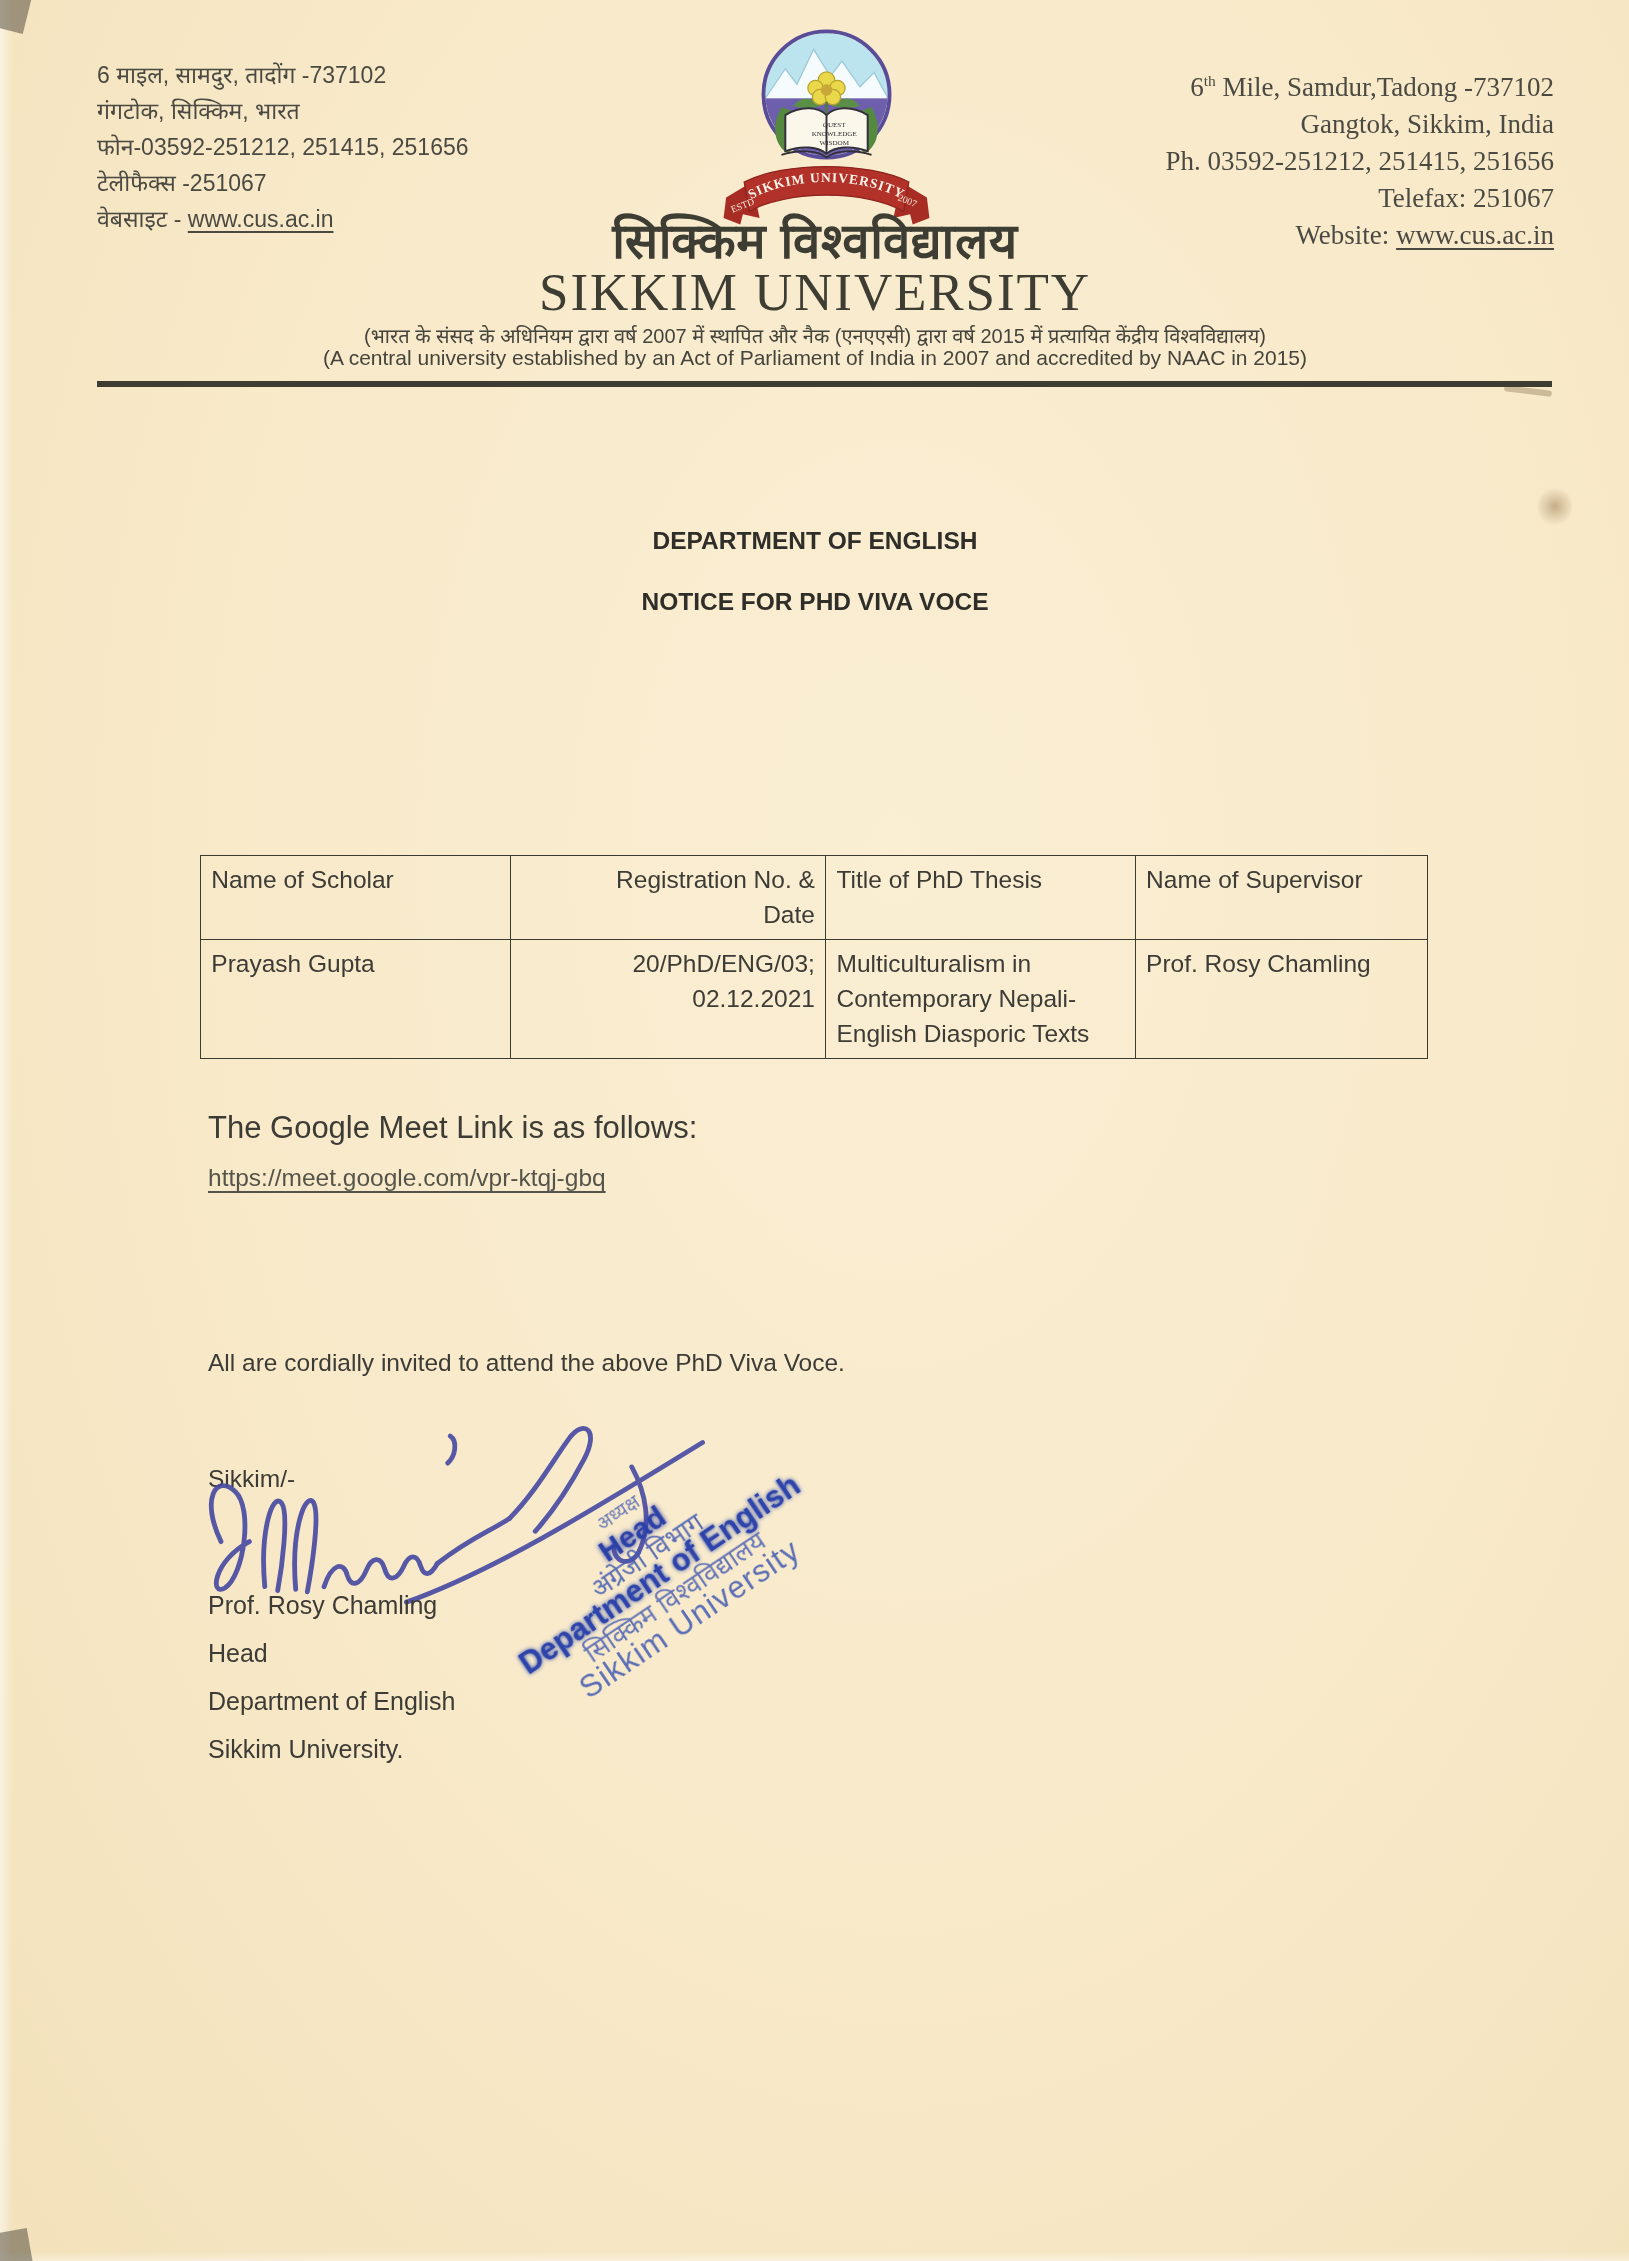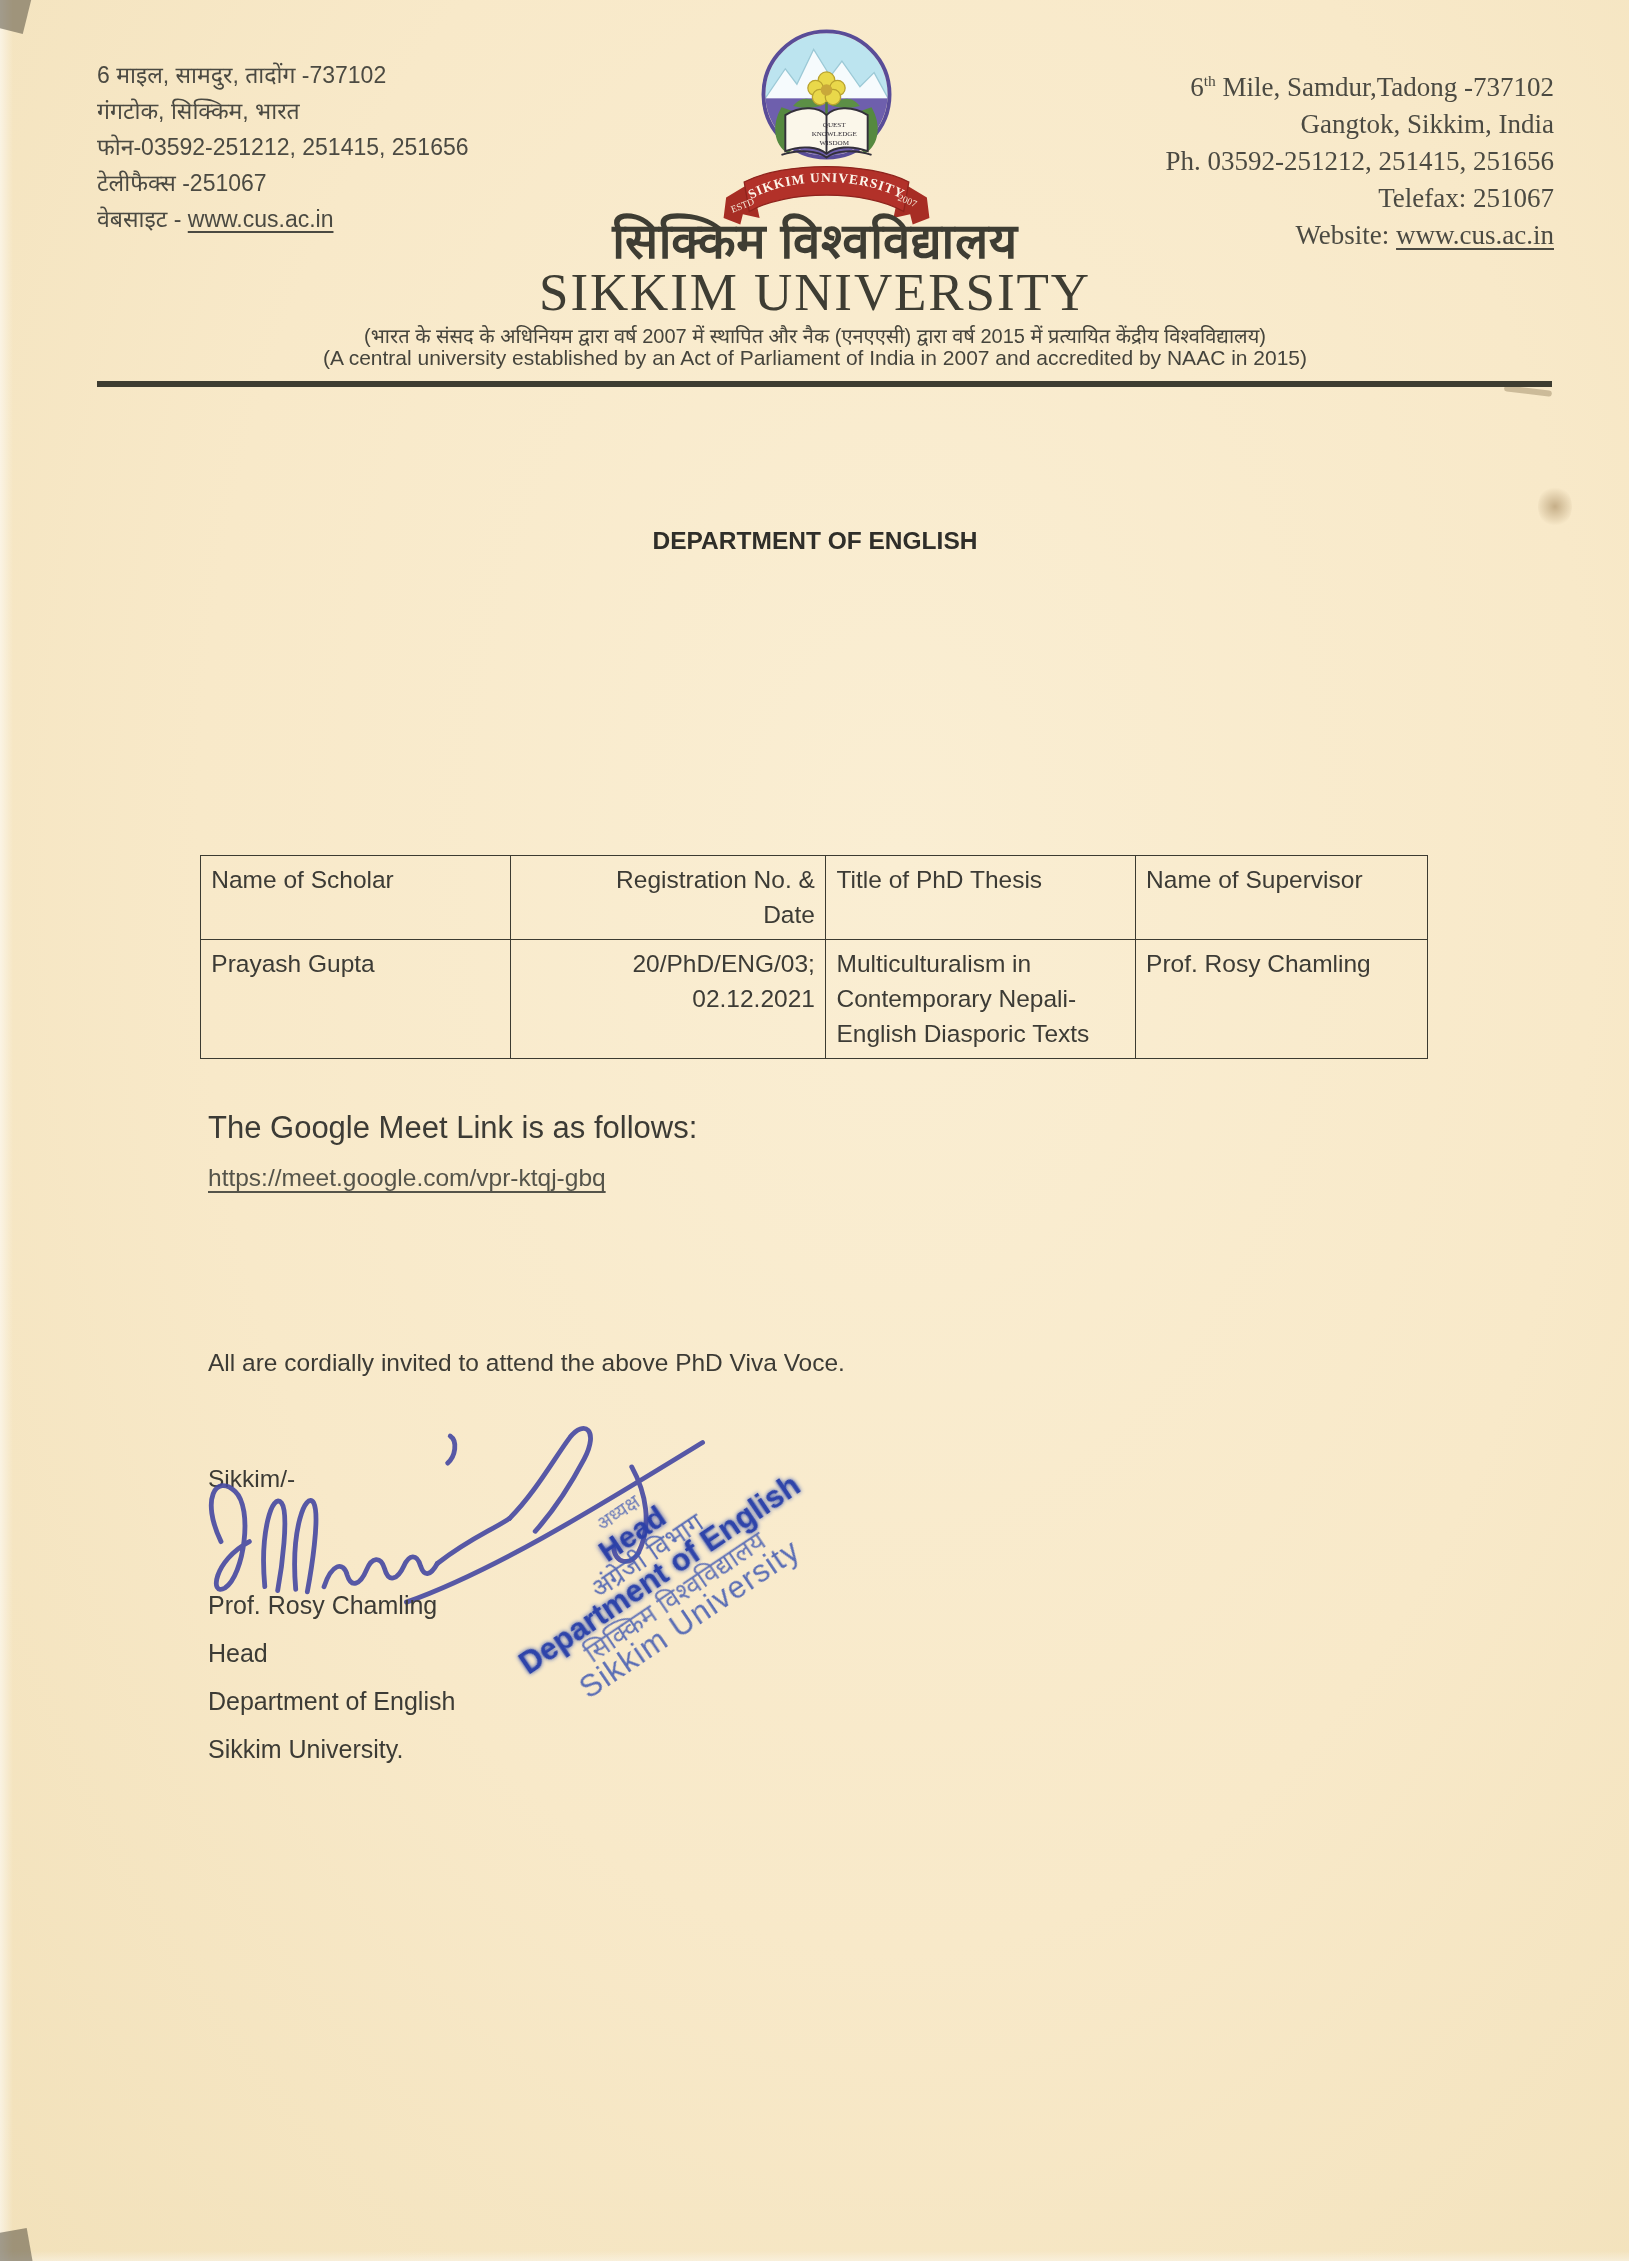--- a/index.html
+++ b/index.html
@@ -138,20 +138,21 @@
     </svg>
   </div>
 
   <div class="uni-hindi">सिक्किम विश्वविद्यालय</div>
   <div class="uni-eng">SIKKIM UNIVERSITY</div>
   <div class="tag-hi">(भारत के संसद के अधिनियम द्वारा वर्ष 2007 में स्थापित और नैक (एनएएसी) द्वारा वर्ष  2015 में प्रत्यायित  केंद्रीय विश्वविद्यालय)</div>
   <div class="tag-en">(A central university established by an Act of Parliament of India in 2007 and accredited by NAAC in 2015)</div>
   <div class="hrule"></div>
 
   <div class="h-dept">DEPARTMENT OF ENGLISH</div>
+  <div class="h-title">NOTICE FOR PHD VIVA VOCE</div>
 
 
   <table class="viva-table">
     <thead>
       <tr>
         <th><span>Name of Scholar</span></th>
         <th><span>Registration No. &amp; Date</span></th>
         <th><span>Title of PhD Thesis</span></th>
         <th><span>Name of Supervisor</span></th>
       </tr>

